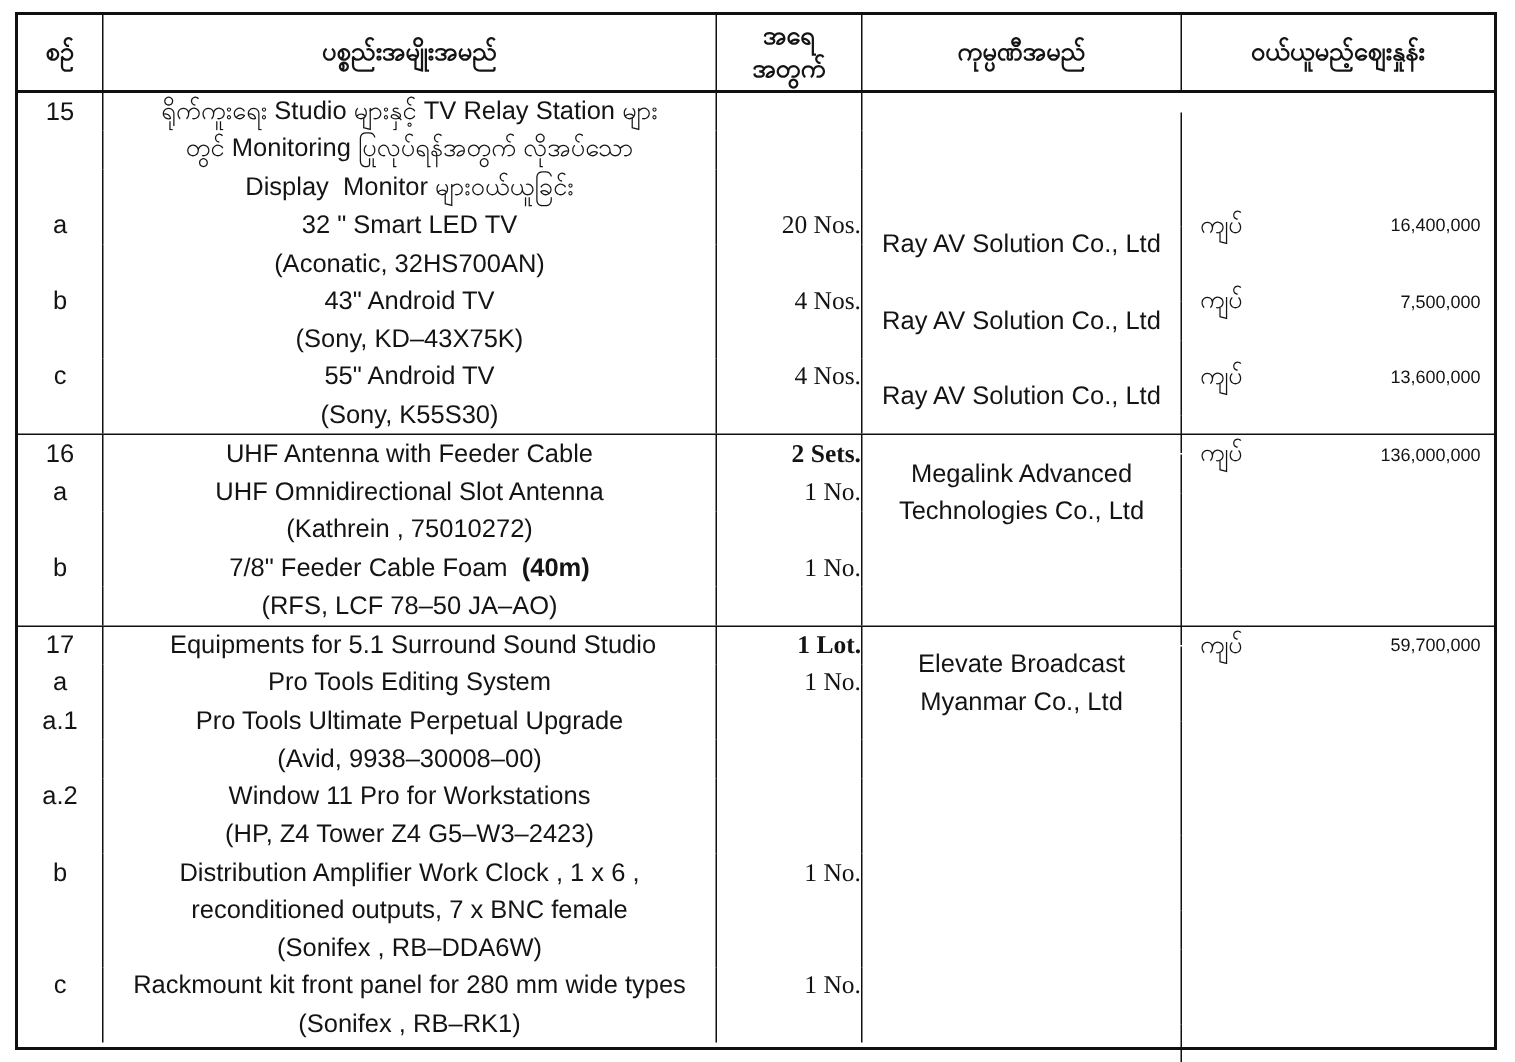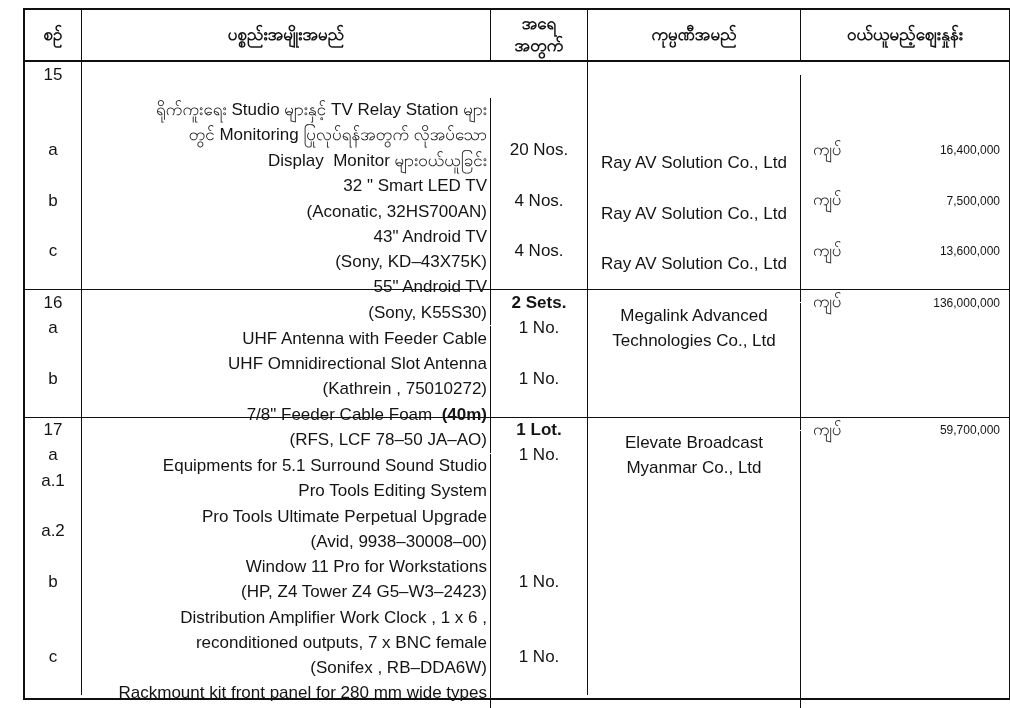--- a/index.html
+++ b/index.html
@@ -1,41 +1,41 @@
 <!DOCTYPE html>
 <html><head>
 <meta charset="utf-8">
 <style>
   * { margin:0; padding:0; box-sizing:border-box; }
   html,body { width:1010px; height:708px; background:#ffffff; }
   body { font-family:"Liberation Sans","DejaVu Sans",sans-serif; color:#141414; }
   .page { position:relative; width:1010px; height:708px; background:#fff; overflow:hidden; }
   .tbl {
-    position:absolute; left:23px; top:8px; width:988px; height:692px;
+    position:absolute; left:10px; top:8px; width:988px; height:692px;
     border:2px solid #101010; display:flex; flex-direction:column;
     background:#fff;
   }
   .grid-cols { display:grid; grid-template-columns:57px 409px 97px 213px 1fr; }
   .hdr { height:52px; border-bottom:2px solid #101010; flex:0 0 auto; }
   .hdr .hc {
     display:flex; flex-direction:column; align-items:center; justify-content:center;
     font-weight:bold; font-size:17px; line-height:1.3;
     border-right:1.5px solid #101010; height:100%;
   }
   .hdr .hc:last-child { border-right:none; }
   .section { grid-auto-rows:25.25px; border-bottom:1.5px solid #101010; flex:0 0 auto; }
   .section:last-child { border-bottom:none; flex:1 1 auto; }
   .c {
     border-right:1.5px solid #101010; height:100%;
     display:flex; align-items:center; overflow:hidden;
     font-size:17px; white-space:pre;
   }
   .c.no   { justify-content:center; }
-  .c.item { justify-content:flex-end; padding:0 3px;margin-top:36px; }
-  .c.qty  { justify-content:center; }
+  .c.item { justify-content:center; padding:0 3px; }
+  .c.qty  { justify-content:flex-end;font-family:Liberation Serif, serif; }
   .c.co   { justify-content:center;margin-top:13px; }
   .c.price{ justify-content:space-between; padding:0 9px 0 12px; border-right:none; }
   .bold { font-weight:bold; }
   .kyat { font-size:17px; }
   .amt  { font-size:12px; text-align:right; }
 </style>
 </head>
 <body>
 
 <div class="page">

